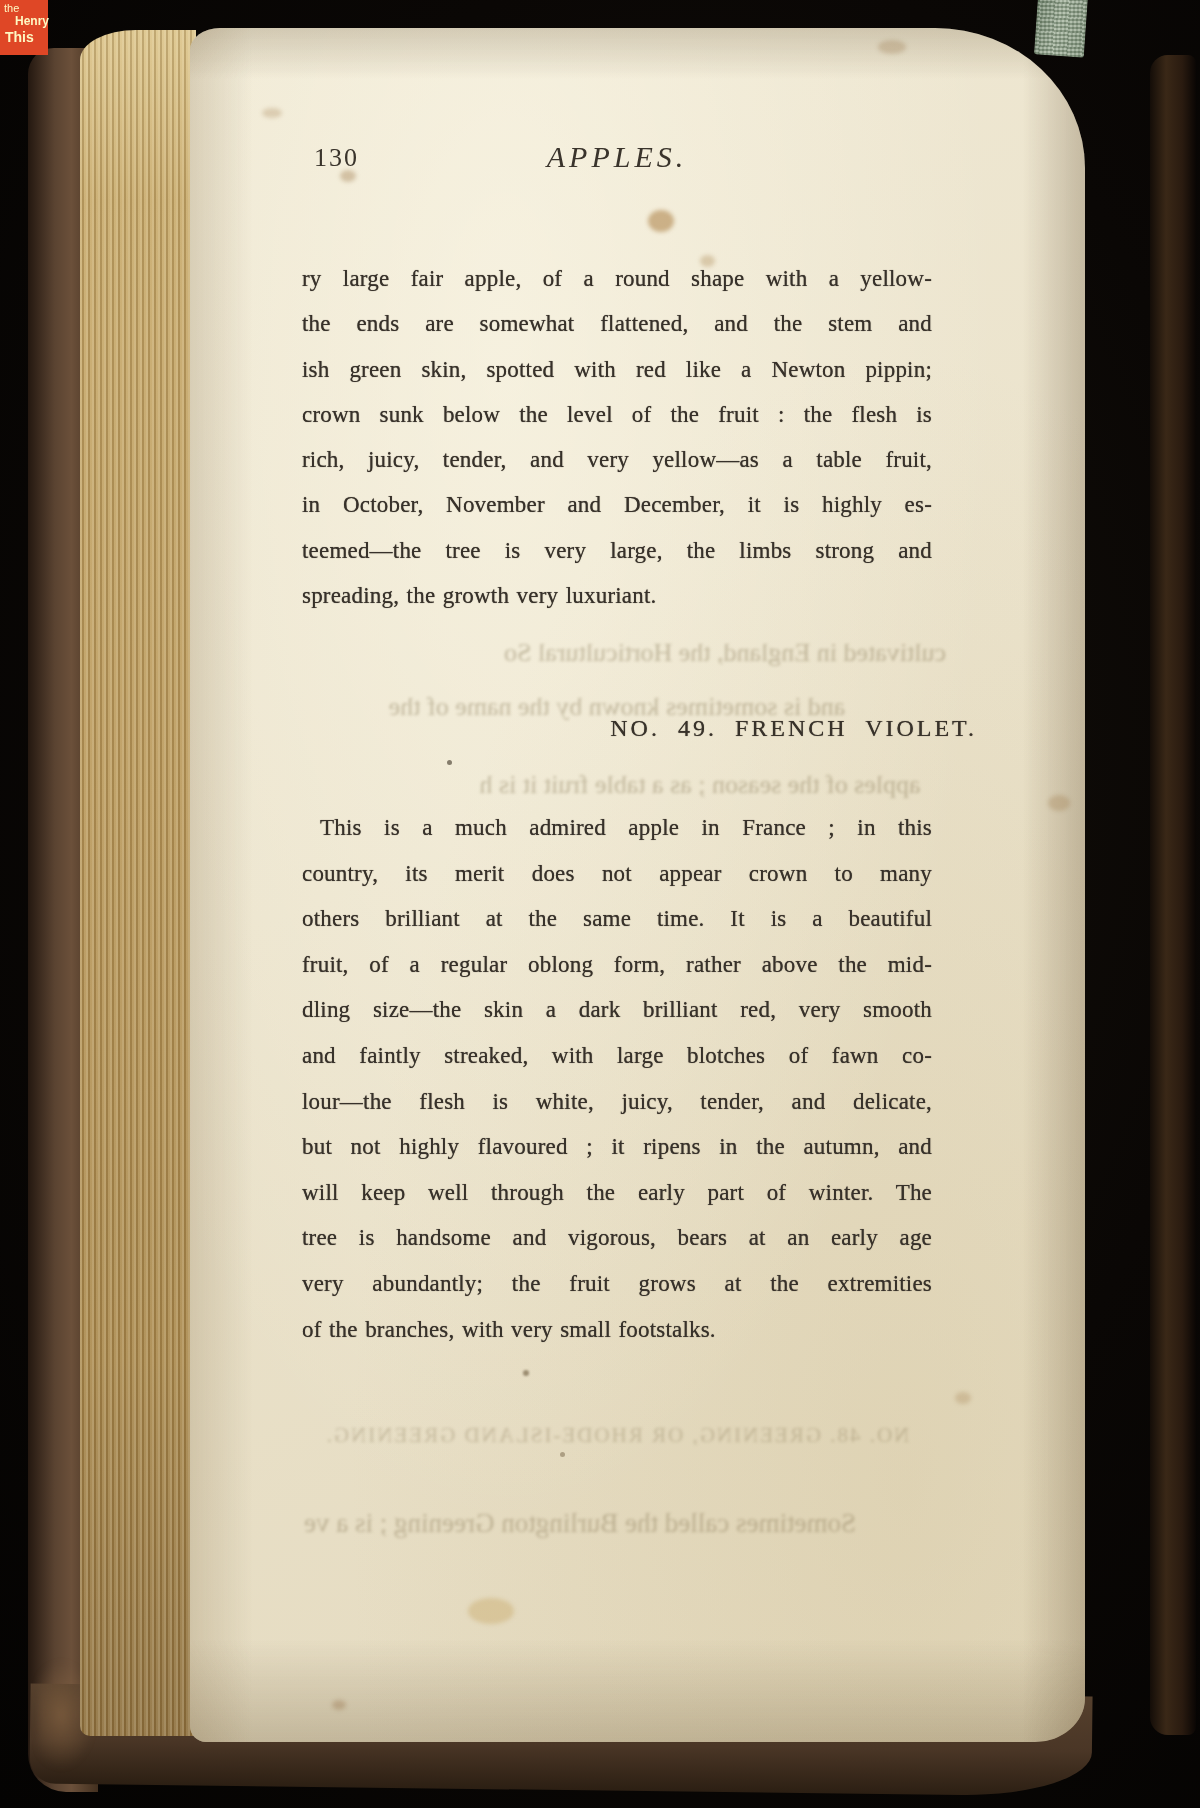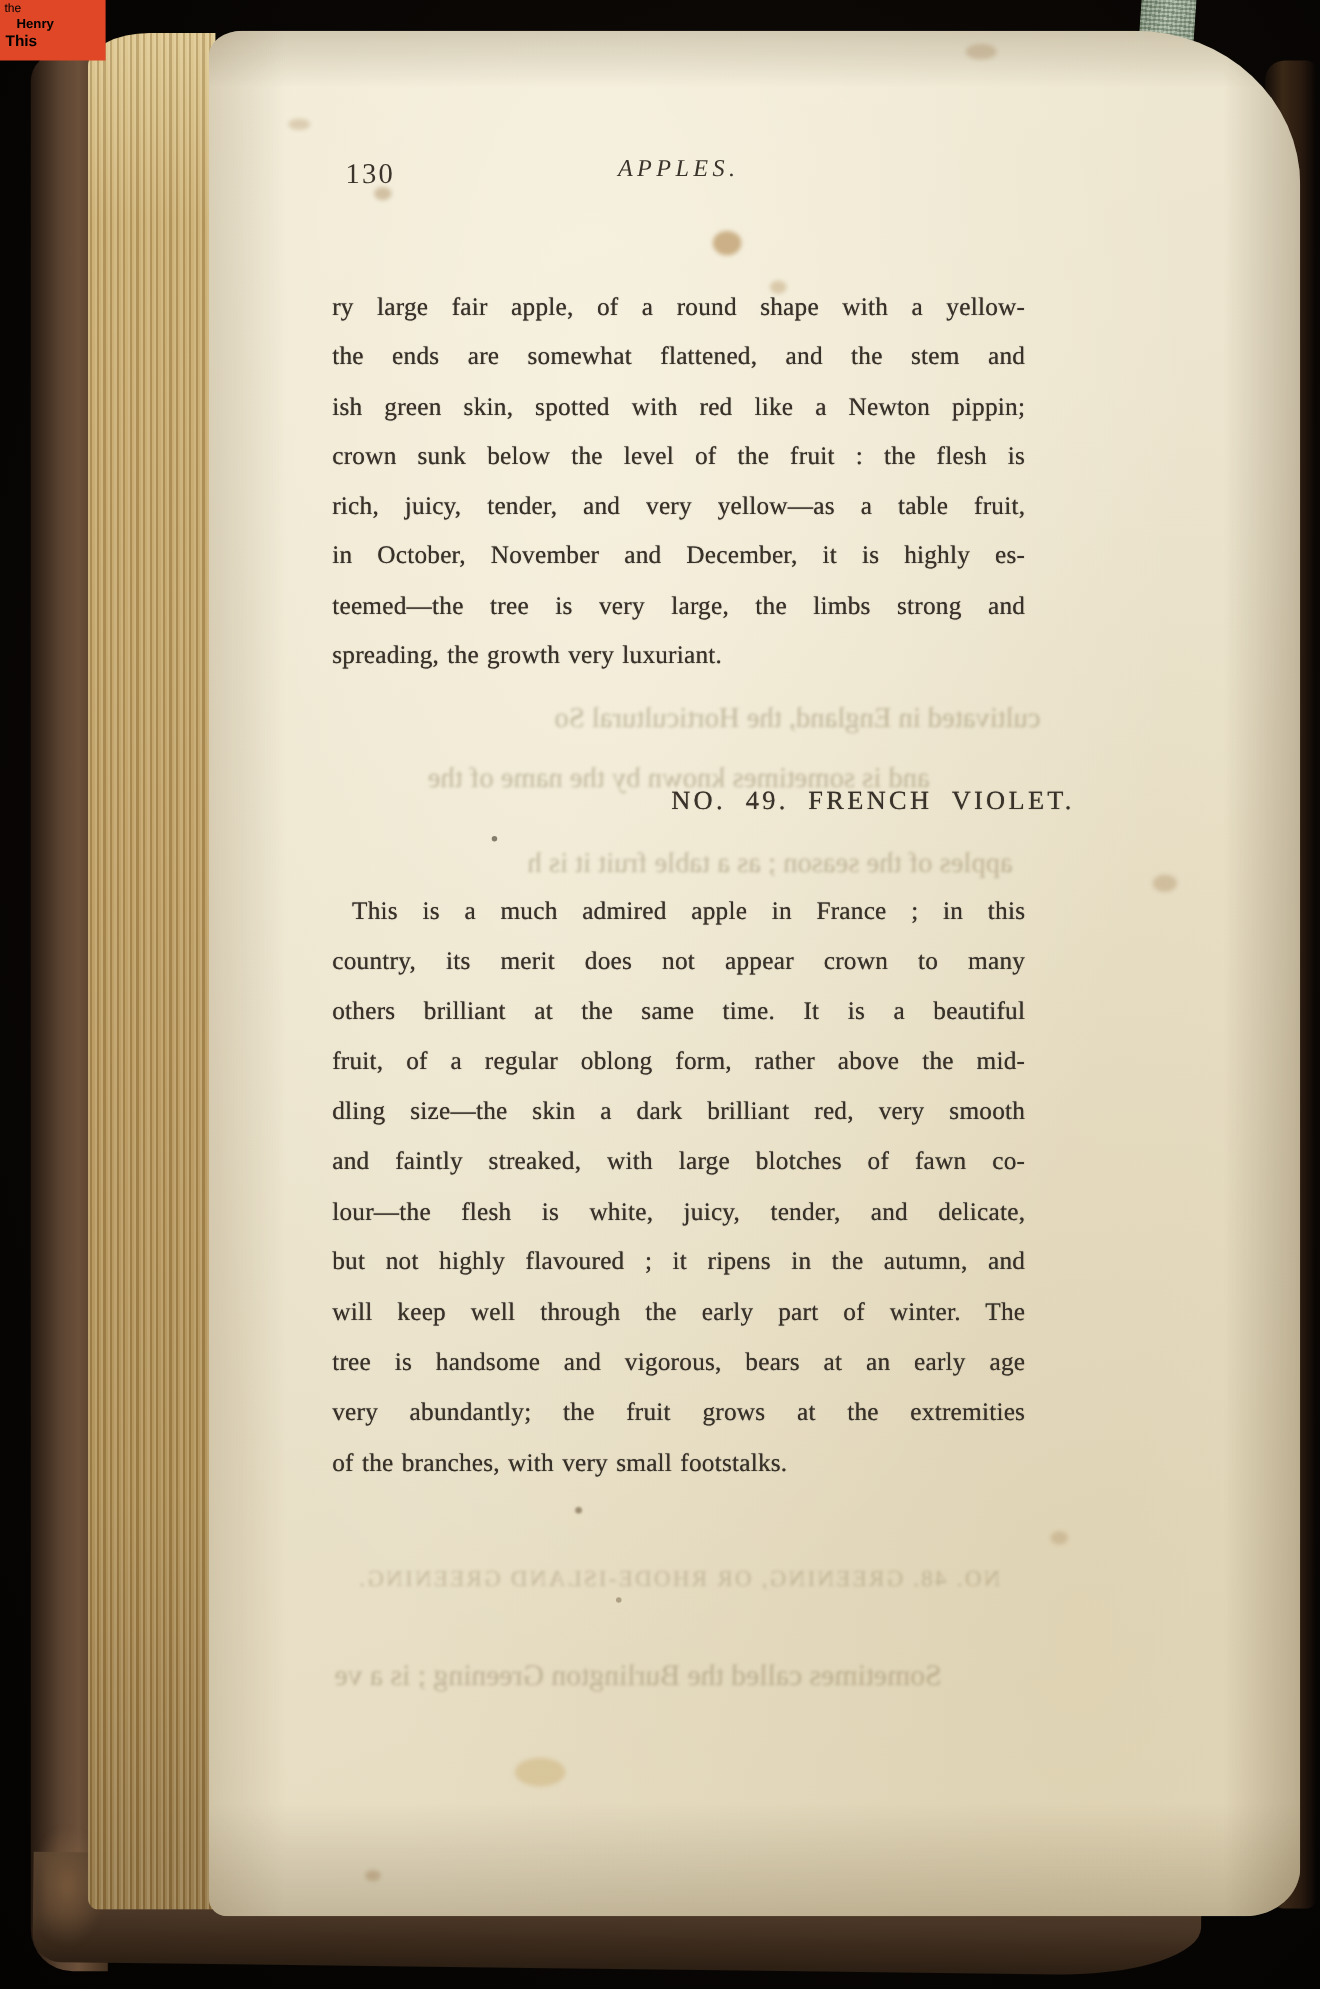--- a/index.html
+++ b/index.html
@@ -44,21 +44,21 @@
     transform: rotate(4deg);
     background:
       repeating-linear-gradient(0deg, rgba(40,60,40,.25) 0 2px, rgba(255,255,255,.12) 2px 4px),
       repeating-linear-gradient(90deg, rgba(40,60,40,.18) 0 2px, rgba(255,255,255,.08) 2px 4px),
       linear-gradient(100deg, #7e9079 0%, #a9b8a2 45%, #93a48d 100%);
     border-radius: 3px;
   }
 
   
   .page {
-    position:absolute; left:190px; top:28px; width:992px; height:1714px; z-index:3;
+    position:absolute; left:190px; top:28px; width:895px; height:1714px; z-index:3;
     background:
       radial-gradient(ellipse at 35% 18%, rgba(255,252,238,.5), rgba(255,252,238,0) 60%),
       radial-gradient(ellipse at 80% 85%, rgba(205,188,145,.30), rgba(205,188,145,0) 55%),
       linear-gradient(160deg, #efe8d3 0%, #ebe3cc 45%, #e4dabf 100%);
     border-radius: 30px 150px 50px 16px / 22px 140px 44px 16px;
     color:#37312a;
   }
   .page::before {
     content:""; position:absolute; inset:0; border-radius:inherit; pointer-events:none;
     background:
@@ -68,21 +68,21 @@
       linear-gradient(0deg, rgba(95,75,42,.26), rgba(95,75,42,0) 6%);
   }
 
   .fox-spot { position:absolute; border-radius:50%; filter:blur(2px); pointer-events:none; }
 
   
   .pg-header { position:absolute; left:112px; top:112px; width:630px; height:42px;
     font-size:26px; color:#3a342c; }
   .pg-num { position:absolute; left:12px; top:3px; letter-spacing:2px; }
   .running-head { position:absolute; left:0; width:100%; text-align:center;
-    font-style:italic; letter-spacing:4px; font-size:22px; }
+    font-style:italic; letter-spacing:4px; font-size:30px; }
 
   .para { position:absolute; left:112px; width:630px; font-size:23px;
     letter-spacing:.2px; word-spacing:1.5px; color:#37312a;
     text-shadow:0 0 .8px rgba(52,45,36,.85); }
   .para1 { top:228px; line-height:45.3px; }
   .para2 { top:777px; line-height:45.6px; }
   .line { text-align:justify; text-align-last:justify; }
   .line.last { text-align-last:left; }
   .line.indent { text-indent:18px; }
 
@@ -97,21 +97,21 @@
   .bleed-m0 { left:310px; top:610px; width:450px; }
   .bleed-m1 { left:112px; top:664px; width:630px; }
   .bleed-m2 { left:260px; top:742px; width:500px; }
   .bleed-b0 { left:112px; top:1395px; width:630px; font-size:21px; letter-spacing:2px;
     color:rgba(118,102,66,.30); }
   .bleed-b1 { left:40px;  top:1480px; width:700px; font-size:27px;
     color:rgba(118,102,66,.36); }
 
   
   .logo { position:absolute; left:0; top:0; width:48px; height:55px; z-index:10;
-    background:#df4726; font-family:"Liberation Sans", sans-serif; color:#000000;padding-left:48px; }
+    background:#df4726; font-family:"Liberation Sans", sans-serif; color:#fef9c3; }
   .logo-the   { position:absolute; left:4px;  top:2px;  font-size:11px; }
   .logo-henry { position:absolute; left:15px; top:14px; font-size:12px; font-weight:bold; }
   .logo-ford  { position:absolute; left:5px;  top:29px; font-size:14px; font-weight:bold; }
 </style>
 </head>
 <body>
 
 <div class="scene">
 
   <div class="right-sliver"></div>

